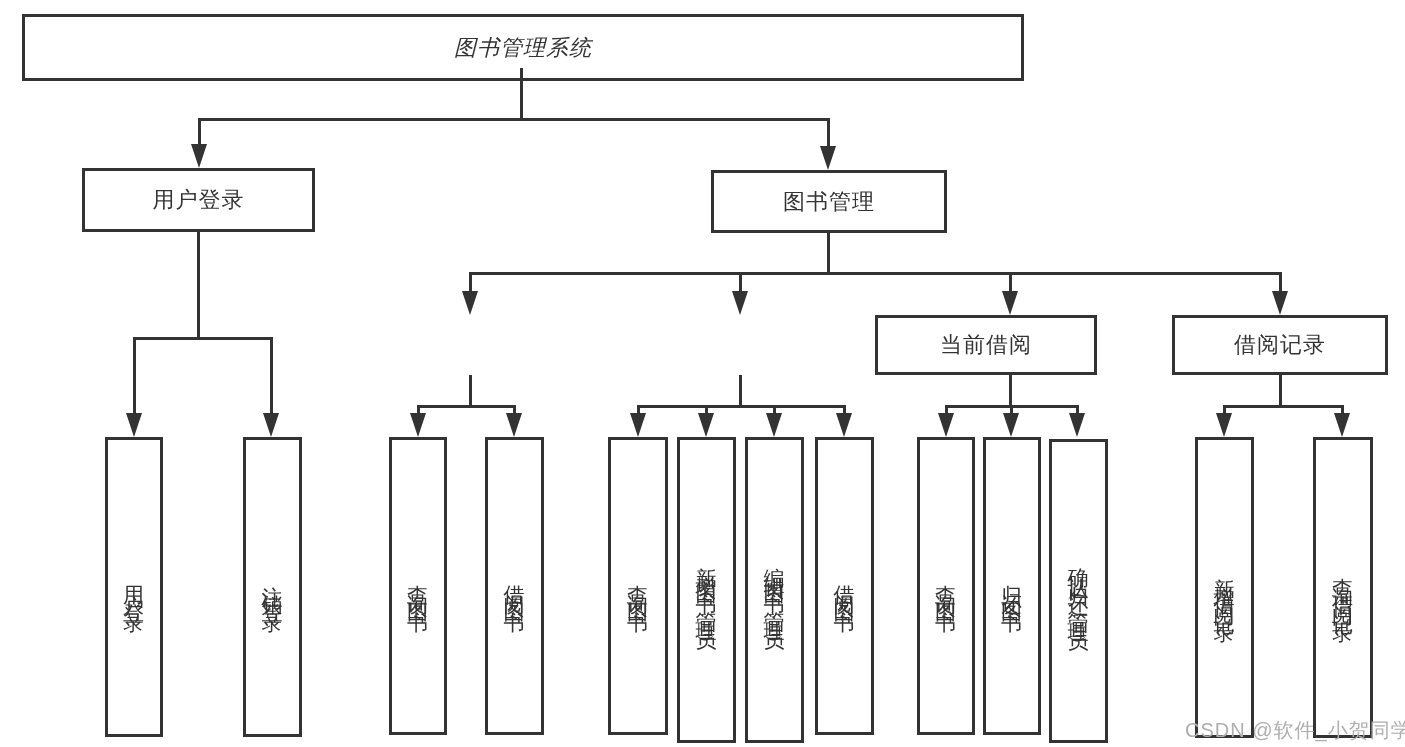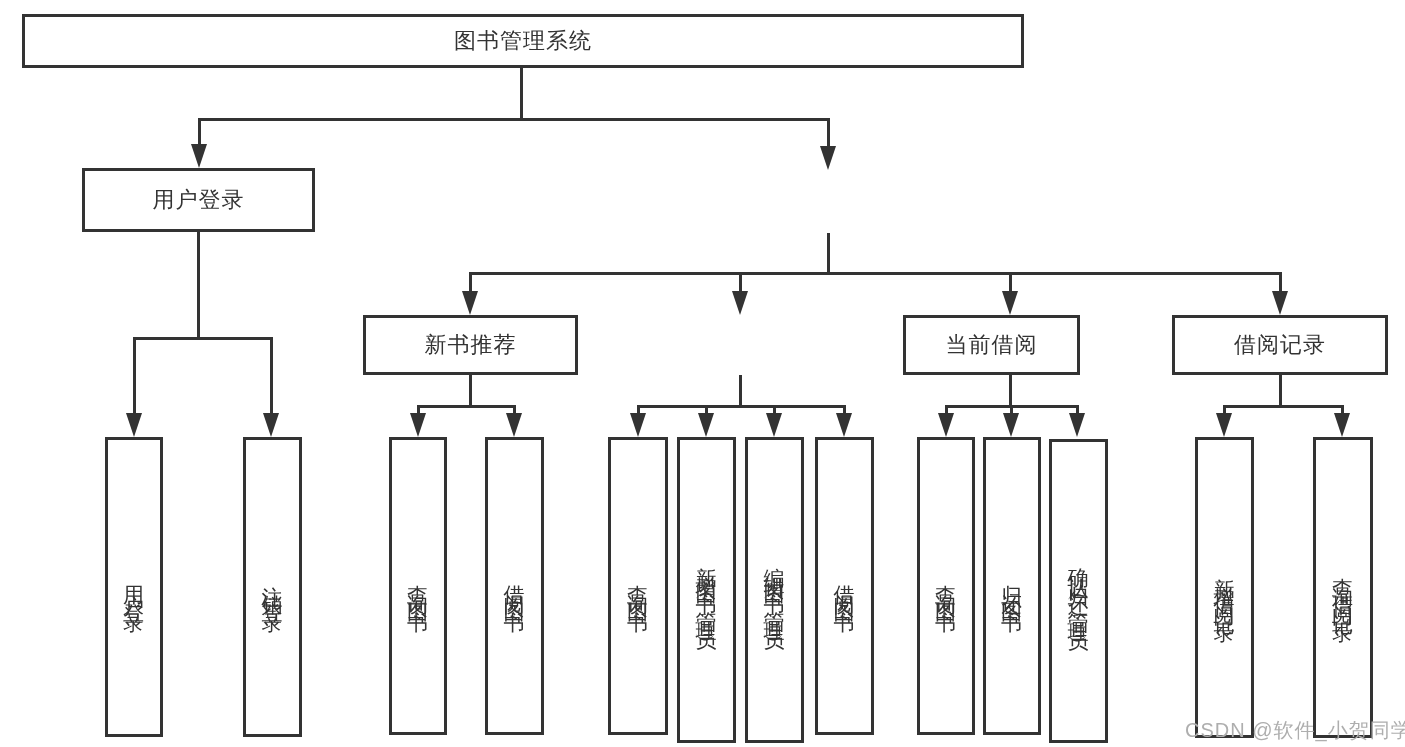--- a/index.html
+++ b/index.html
@@ -27,35 +27,38 @@
   .watermark {
     position:absolute; font-size:20px; color:#aeaeae; letter-spacing:1px;
     white-space:nowrap;
   }
 </style>
 </head>
 <body>
 
 <div id="canvas">
 
-  <div class="box hbox" style="left:22px; top:14px; width:1002px; height:54px;">
+  <div class="box hbox" style="left:22px; top:14px; width:1002px; height:67px;font-style:italic;">
     <span>图书管理系统</span>
   </div>
 
   <div>
     <div class="vline" style="left:520px; top:68px;  height:50px;"></div>
     <div class="hline" style="left:198px; top:118px; width:632px;"></div>
     <div class="vline" style="left:198px; top:118px; height:28px;"></div>
     <div class="arrow" style="left:191px; top:144px;"></div>
     <div class="vline" style="left:827px; top:118px; height:30px;"></div>
     <div class="arrow" style="left:820px; top:146px;"></div>
   </div>
 
   <div class="box hbox" style="left:82px; top:168px; width:233px; height:64px;">
     <span>用户登录</span>
+  </div>
+  <div class="box hbox" style="left:711px; top:170px; width:236px; height:63px;">
+    <span>图书管理</span>
   </div>
 
   <div>
     <div class="vline" style="left:197px; top:232px; height:105px;"></div>
     <div class="hline" style="left:133px; top:337px; width:140px;"></div>
     <div class="vline" style="left:133px; top:337px; height:78px;"></div>
     <div class="arrow" style="left:126px; top:413px;"></div>
     <div class="vline" style="left:270px; top:337px; height:78px;"></div>
     <div class="arrow" style="left:263px; top:413px;"></div>
   </div>
@@ -66,24 +69,21 @@
     <div class="vline" style="left:469px;  top:272px; height:22px;"></div>
     <div class="arrow" style="left:462px;  top:291px;"></div>
     <div class="vline" style="left:739px;  top:272px; height:22px;"></div>
     <div class="arrow" style="left:732px;  top:291px;"></div>
     <div class="vline" style="left:1009px; top:272px; height:22px;"></div>
     <div class="arrow" style="left:1002px; top:291px;"></div>
     <div class="vline" style="left:1279px; top:272px; height:22px;"></div>
     <div class="arrow" style="left:1272px; top:291px;"></div>
   </div>
 
-  <div class="box hbox" style="left:363px;  top:315px; width:215px; height:60px;">
-    <span>新书推荐</span>
-  </div>
-  <div class="box hbox" style="left:903px;  top:315px; width:177px; height:60px;">
+  <div class="box hbox" style="left:875px;  top:315px; width:222px; height:60px;">
     <span>当前借阅</span>
   </div>
   <div class="box hbox" style="left:1172px; top:315px; width:216px; height:60px;">
     <span>借阅记录</span>
   </div>
 
   <div>
     <div class="vline" style="left:469px; top:375px; height:33px;"></div>
     <div class="hline" style="left:417px; top:405px; width:99px;"></div>
     <div class="vline" style="left:417px; top:405px; height:12px;"></div>

